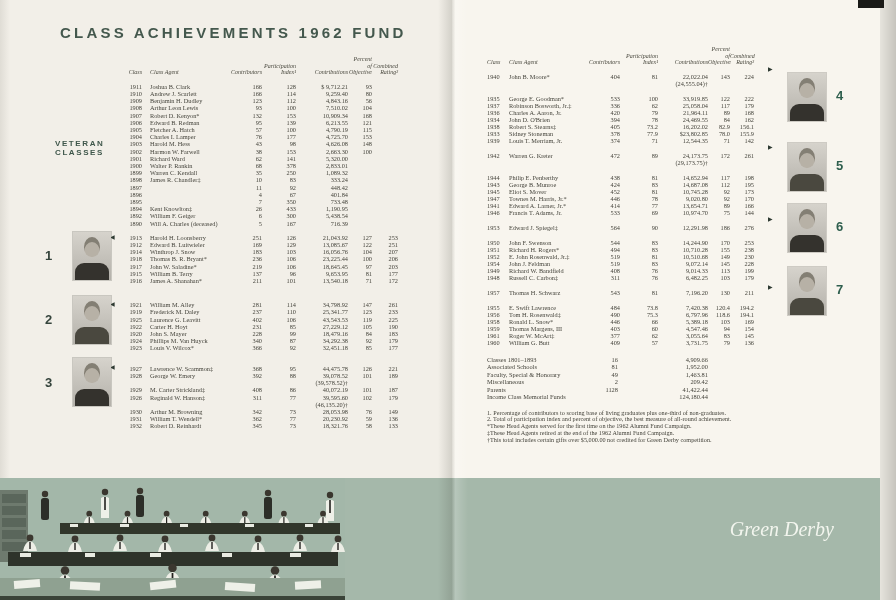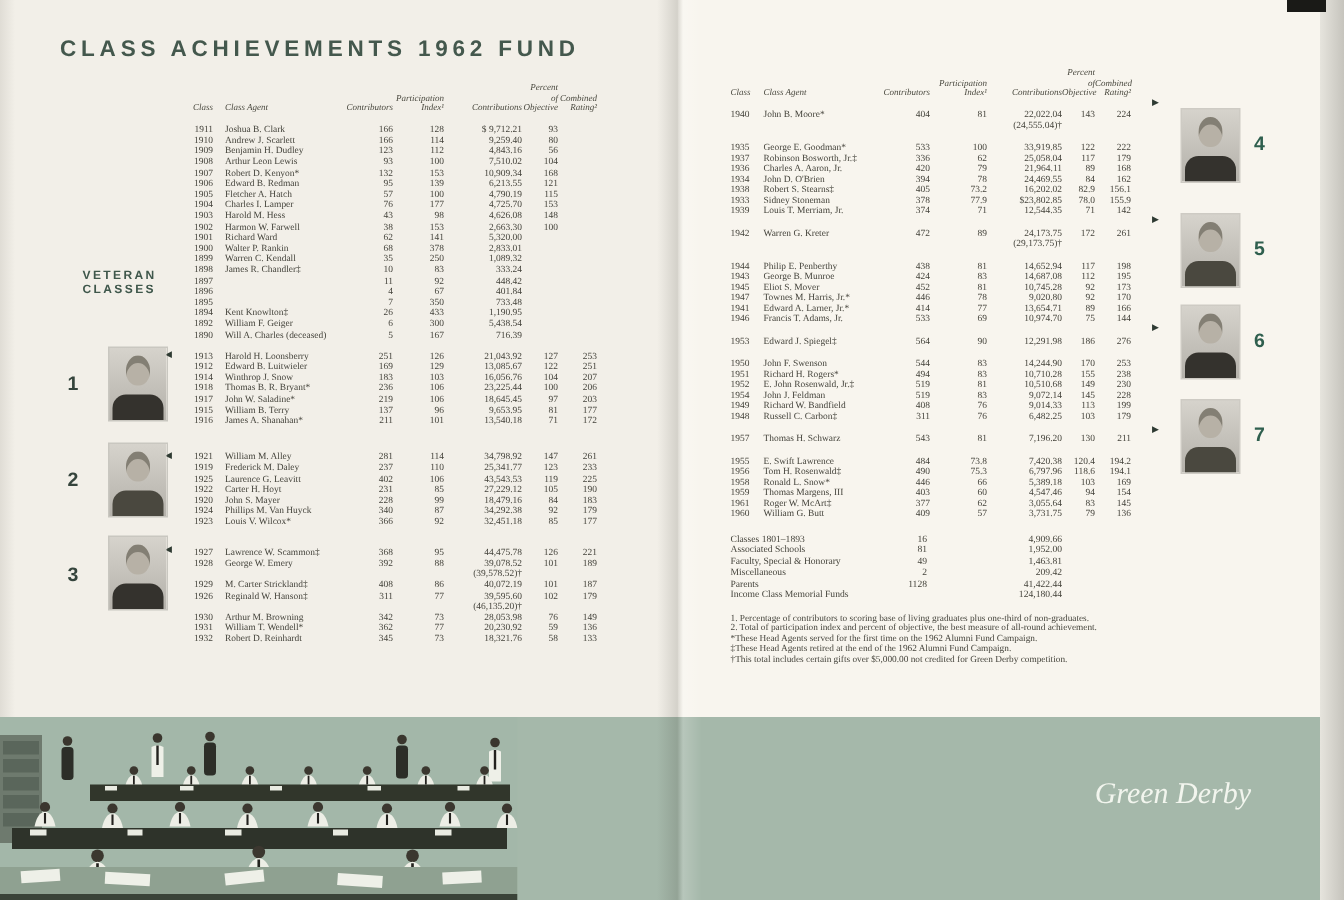--- a/index.html
+++ b/index.html
@@ -13,26 +13,26 @@
     background:linear-gradient(90deg, rgba(60,58,48,.10), rgba(60,58,48,0)); }
   #right-page { position:absolute; left:452px; top:0; width:428px; height:478px;
     background:#f8f5ee; }
   #edge-right { position:absolute; left:880px; top:0; width:16px; height:600px;
     background:linear-gradient(90deg,#e6e4dd,#c6c4bd); }
   #gutter { position:absolute; left:438px; top:0; width:30px; height:600px; pointer-events:none;
     background:linear-gradient(90deg, rgba(55,55,45,0) 0%, rgba(55,55,45,.16) 45%,
       rgba(255,255,255,.20) 58%, rgba(55,55,45,0) 100%); z-index:5; }
   #corner-mark { position:absolute; right:12px; top:0; width:26px; height:8px; background:#1a1a17; z-index:6; }
 
-  #page-title { position:absolute; left:40px; top:24px;
+  #page-title { position:absolute; left:60px; top:24px;
     font-family:"Liberation Sans", sans-serif; font-weight:bold;
     font-size:15px; letter-spacing:3.2px; color:#44584d; white-space:nowrap; }
   #veteran-label { position:absolute; left:55px; top:139px;
     font-family:"Liberation Sans", sans-serif; font-weight:bold; font-size:8px;
-    letter-spacing:1.6px; line-height:9px; color:#3f574b; white-space:pre-line;margin-top:40px; }
+    letter-spacing:1.6px; line-height:9px; color:#3f574b; white-space:pre-line; }
 
   .tblwrap { position:absolute; }
   #left-table { left:118px; top:56px; width:300px; }
   #right-content { left:35px; top:46px; width:345px; position:absolute; }
 
   .hdr { display:flex; align-items:flex-end; font-style:italic; font-size:6px;
     line-height:6.6px; color:#4a493f; margin-bottom:7px; }
   .row { display:flex; align-items:flex-start; }
   .lt .row { line-height:7.2px; }
   .rt .row { line-height:7px; }

